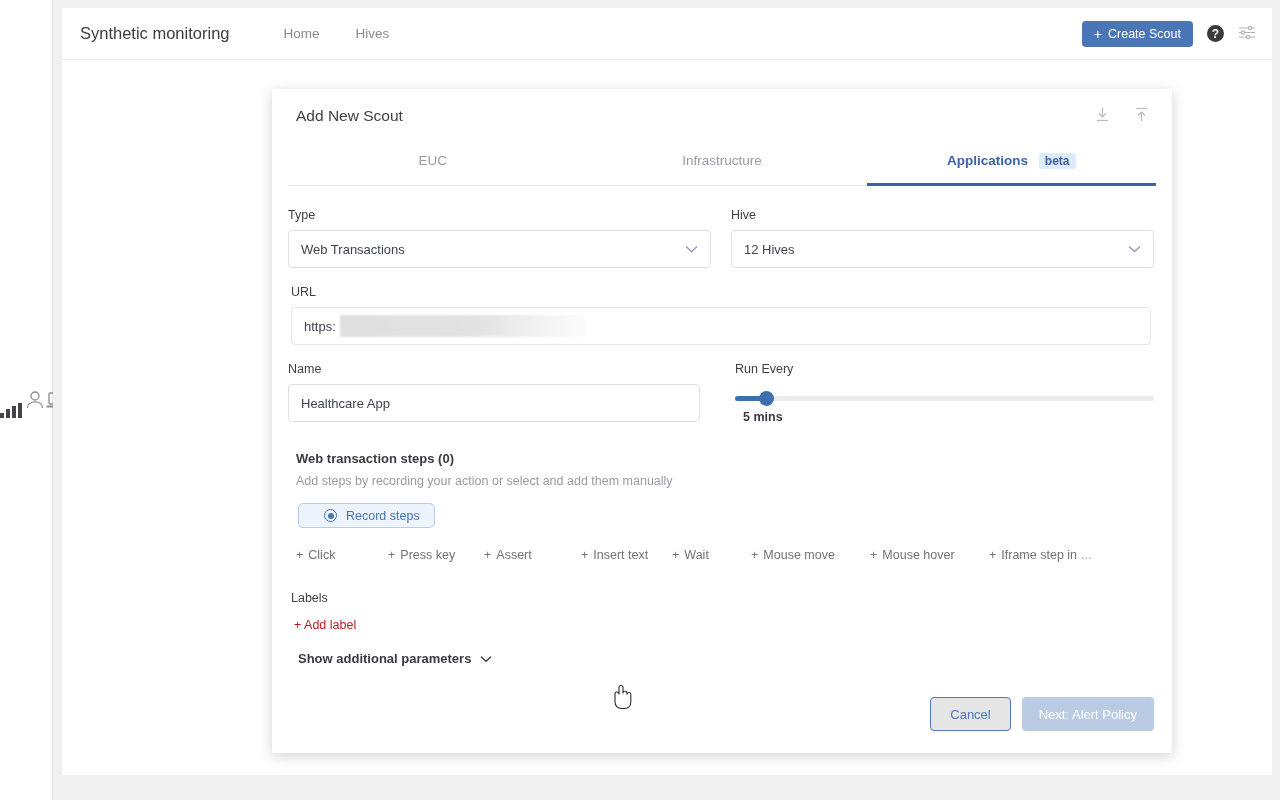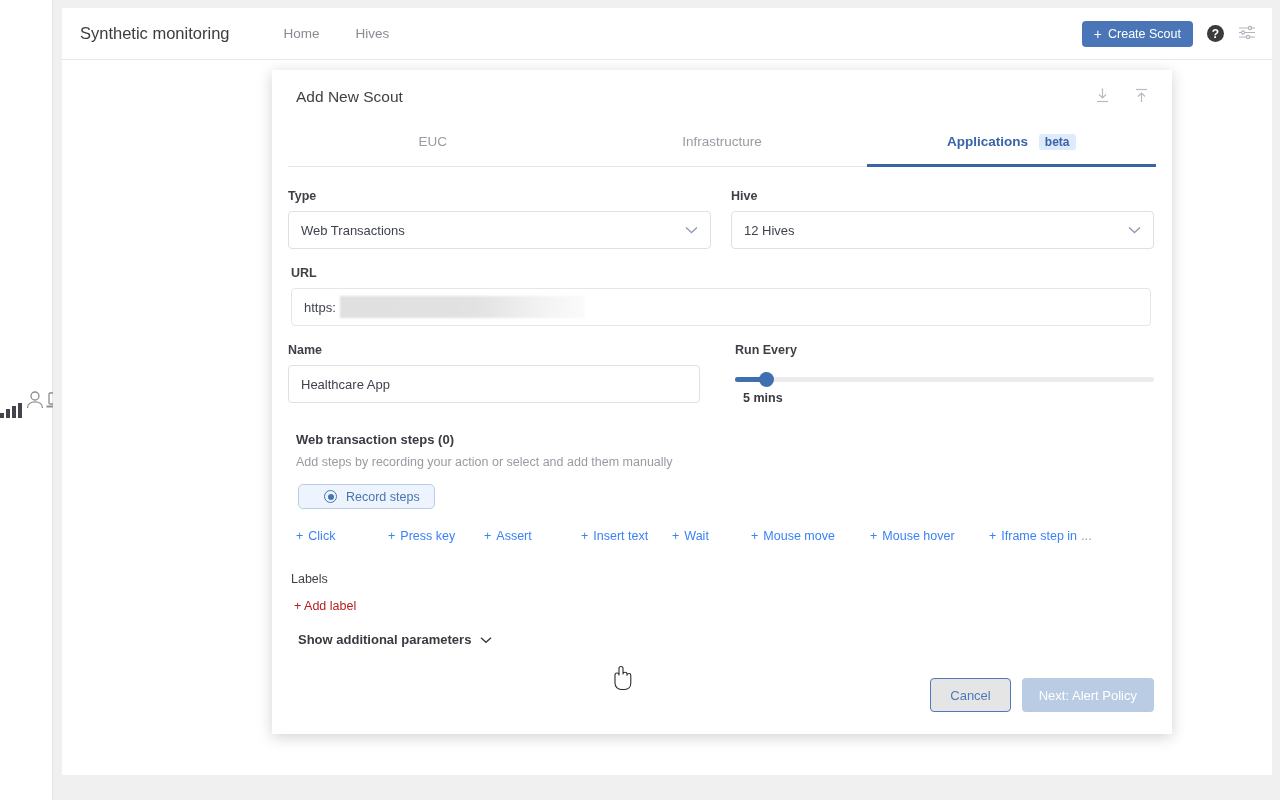--- a/index.html
+++ b/index.html
@@ -67,21 +67,21 @@
   }
   .btn-create .plus { font-size: 14px; line-height: 1; }
   .help-icon {
     width:17px; height:17px; border-radius:50%; background:#3b3b3b; color:#fff;
     font-size:12px; display:flex; align-items:center; justify-content:center;
     font-weight:bold;
   }
 
   
   .modal {
-    position:absolute; left: 210px; top: 62px; width: 900px; height: 664px;
+    position:absolute; left: 210px; top: 81px; width: 900px; height: 664px;
     background:#fff; box-shadow: 0 3px 14px rgba(0,0,0,.18);
     display:flex; flex-direction:column;
   }
   .modal-head { height: 54px; display:flex; align-items:center; padding: 0 22px 0 24px; }
   .modal-title { font-size: 15.5px; color:#3f3f46; }
   .modal-head-icons { margin-left:auto; display:flex; gap: 22px; color:#b6bac4; }
 
   .tabs { display:flex; margin: 0 16px; border-bottom: 1px solid #e4e4e8; }
   .tab {
     flex: 1 1 0; text-align:center; padding: 10px 0 14px;
@@ -91,21 +91,21 @@
   .beta-badge {
     display:inline-block; margin-left:7px; background:#dfeafb; color:#3a63a8;
     font-size:12px; padding: 1px 6px; border-radius:3px; font-weight:600;
   }
 
   .modal-body { padding: 22px 18px 0 16px; flex:1 1 auto; position: relative; }
 
   .row { display:flex; gap: 20px; }
   .col { flex:1 1 0; min-width:0; }
   .field { margin-bottom: 17px; }
-  .lbl { font-size: 12.5px; color:#3f3f46; margin-bottom: 8px; display:block;font-weight:bold; }
+  .lbl { font-size: 12.5px; color:#3f3f46; margin-bottom: 8px; display:block; }
 
   .select, .input {
     height: 38px; border:1px solid #dfe0e4; border-radius:4px;
     display:flex; align-items:center; padding: 0 12px;
     font-size: 13px; color:#3f4350; background:#fff; width:100%;
   }
   .select { justify-content: space-between; cursor:pointer; }
   .caret { color:#8e9bb5; font-size: 11px; }
 
   .url-box { height:38px; border:1px solid #e6e6ea; border-radius:4px;
@@ -129,21 +129,21 @@
   .record-btn {
     margin: 15px 0 0 10px; display:inline-flex; align-items:center; gap:9px;
     background:#eef4fd; border:1px solid #b9cdea; border-radius:5px;
     height: 25px; padding: 0 14px 0 25px; color:#4774b5; font-size:12.5px; cursor:pointer;
   }
   .rec-dot { width: 13px; height: 13px; border-radius:50%; border:1.6px solid #4774b5;
              display:flex; align-items:center; justify-content:center; }
   .rec-dot i { width:6px; height:6px; border-radius:50%; background:#4774b5; display:block; }
 
   .step-links { display:flex; align-items:center; margin: 19px 0 0 8px; gap: 0; }
-  .step-link { color:#3b82f6; font-size:12.5px; cursor:pointer; white-space:nowrap; }
+  .step-link { color:#737373; font-size:12.5px; cursor:pointer; white-space:nowrap; }
   .step-link .p { margin-right:5px; }
   .step-more { color:#9aa4b5; font-size:13px; cursor:pointer; }
 
   .labels-lbl { font-size:12.5px; color:#3f3f46; margin: 29px 0 0 3px; }
   .add-label { color:#b91c1c; font-size:12.5px; margin: 13px 0 0 6px; cursor:pointer; display:inline-block;}
   .show-params { font-size:13px; font-weight:bold; color:#3a3a42; margin: 18px 0 0 10px;
                  display:inline-flex; align-items:center; gap:9px; cursor:pointer; }
 
   .modal-footer { padding: 0 18px 22px 0; display:flex; justify-content:flex-end; gap: 11px; }
   .btn-cancel { border:1px solid #4e79bb; color:#4e79bb; background:#e5e5e5; border-radius:4px;

